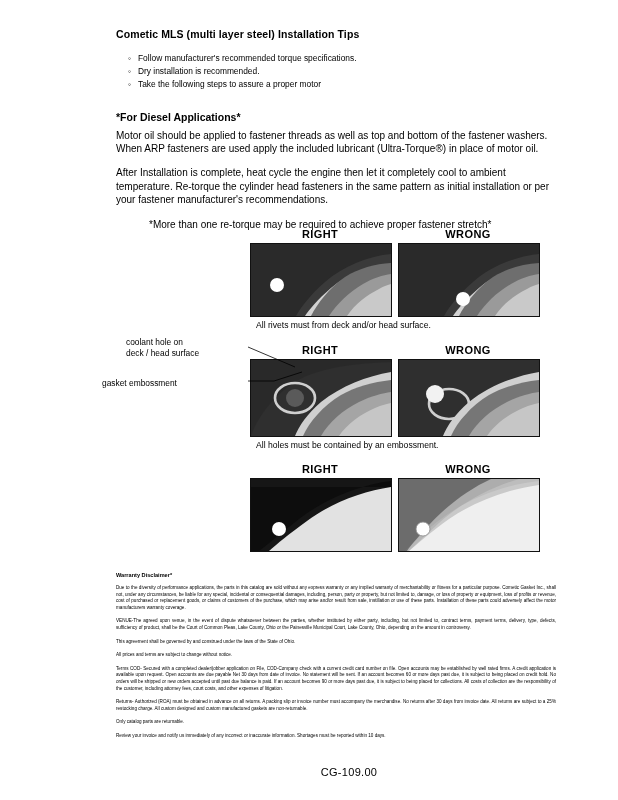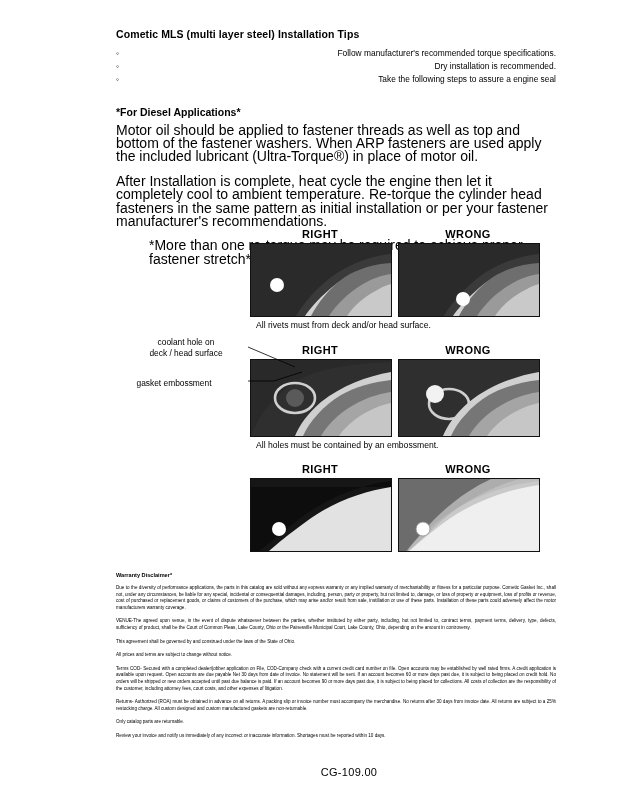--- a/index.html
+++ b/index.html
@@ -28,23 +28,22 @@
     width: 440px;
   }
   h1.title {
     font-size: 10.5px;
     font-weight: bold;
     margin: 0 0 7px 0;
     letter-spacing: 0.1px;
   }
   ul.bullets {
     list-style: none;
-    margin: 0;
+    margin: 12px;
     padding: 0;
-    text-align: right;
   }
   ul.bullets > li {
     font-size: 8.4px;
     line-height: 13.2px;
     padding-left: 10px;
     position: relative;
   }
   ul.bullets > li::before {
     content: "\25E6";
     position: absolute;
@@ -69,21 +68,21 @@
     left: 0;
     top: -0.5px;
     font-size: 9px;
   }
   h2.subtitle {
     font-size: 10.5px;
     font-weight: bold;
     margin: 19px 0 6px 0;
   }
   p.body {
-    font-size: 14px;
+    font-size: 10px;
     line-height: 13.4px;
     margin: 0 0 11px 0;
   }
   p.body:last-child { margin-bottom: 0; margin-left: 33px; }
 
   
   .figs {
     position: absolute;
     left: 234px;
     top: 228px;
@@ -115,21 +114,21 @@
     line-height: 11.5px;
     margin: 3px 0 0 6px;
   }
   .gap { height: 12px; }
 
   
   .annot {
     position: absolute;
     font-size: 8.4px;
     line-height: 11px;
-    text-align: center;
+    text-align: left;
   }
   .annot-a { left: 110px; top: 337px; width: 120px; }
   .annot-b { left: 86px;  top: 378px; width: 144px; }
   svg.leaders {
     position: absolute;
     left: 0; top: 0;
     width: 618px; height: 800px;
     pointer-events: none;
   }
 
@@ -167,21 +166,21 @@
 <body>
 
 <div class="page">
 
   <div class="content">
     <h1 class="title">Cometic MLS (multi layer steel) Installation Tips</h1>
 
     <ul class="bullets">
       <li>Follow manufacturer's recommended torque specifications.</li>
       <li>Dry installation is recommended.</li>
-      <li>Take the following steps to assure a engine seal</li>
+      <li>Take the following steps to assure a proper motor</li>
     </ul>
 
     <h2 class="subtitle">*For Diesel Applications*</h2>
     <p class="body">Motor oil should be applied to fastener threads as well as top and bottom of the fastener washers.  When ARP fasteners are used apply the included lubricant (Ultra-Torque®) in place of motor oil.</p>
     <p class="body">After Installation is complete, heat cycle the engine then let it completely cool to ambient temperature.  Re-torque the cylinder head fasteners in the same pattern as initial installation or per your fastener manufacturer's recommendations.</p>
     <p class="body">*More than one re-torque may be required to achieve proper fastener stretch*</p>
   </div>
 
   <div class="figs">
 

